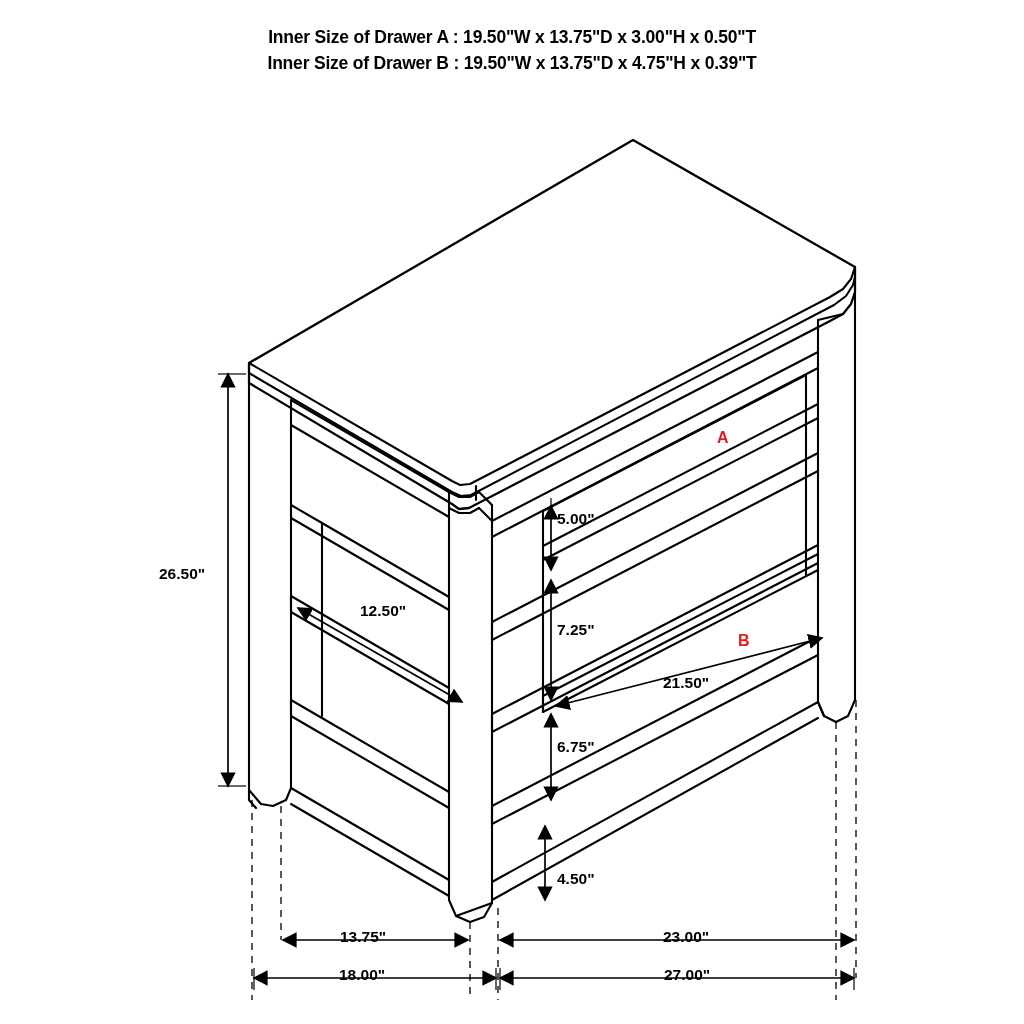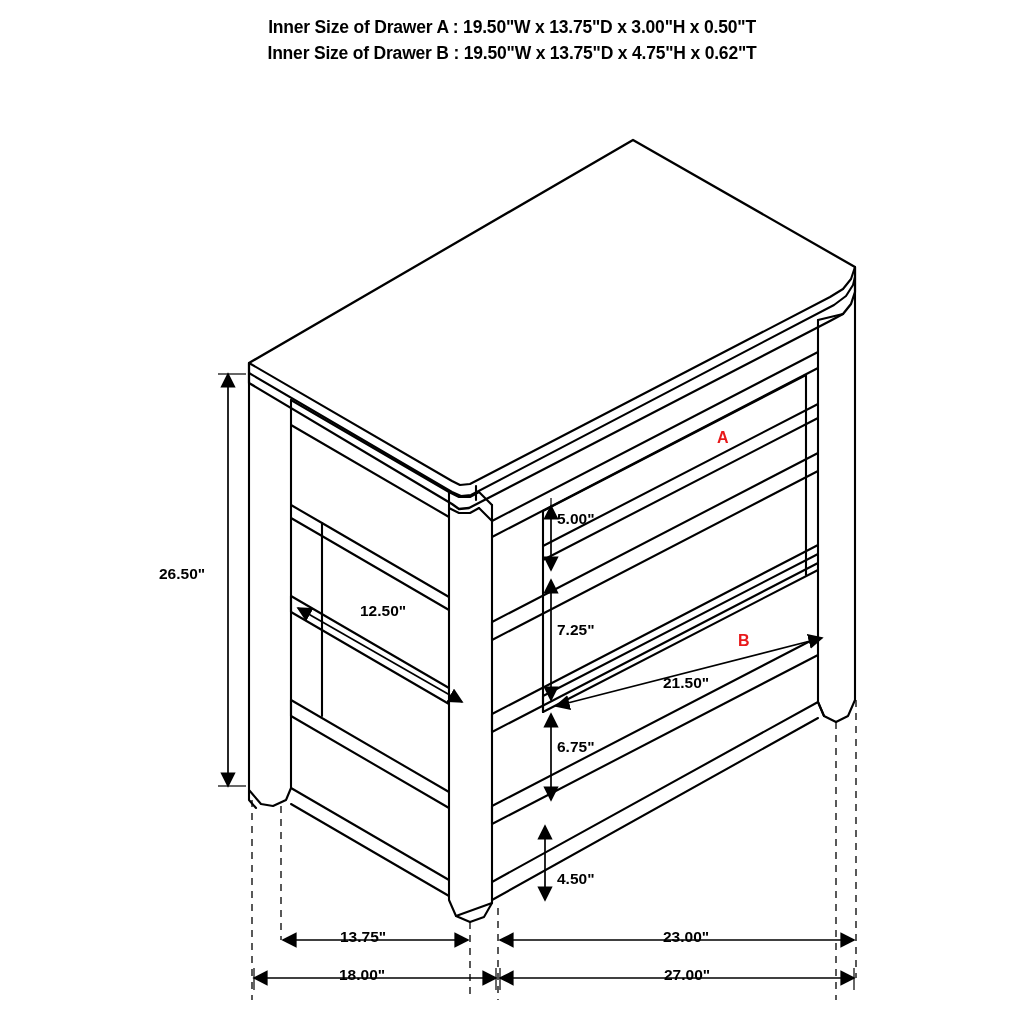--- a/index.html
+++ b/index.html
@@ -16,21 +16,21 @@
     overflow: hidden;
   }
   #diagram-root {
     position: absolute;
     left: 0; top: 0;
     width: 1024px;
     height: 1024px;
   }
   .header-block {
     position: absolute;
-    top: 14px;
+    top: 24px;
     left: 0;
     width: 1024px;
     text-align: center;
   }
   .header-line {
     font-size: 17.5px;
     font-weight: bold;
     line-height: 26px;
     letter-spacing: -0.2px;
     white-space: nowrap;
@@ -55,21 +55,21 @@
     white-space: nowrap;
   }
 </style>
 </head>
 <body>
 
 <div id="diagram-root">
 
   <div class="header-block">
     <div class="header-line">Inner Size of Drawer A : 19.50"W x 13.75"D x 3.00"H x 0.50"T</div>
-    <div class="header-line">Inner Size of Drawer B : 19.50"W x 13.75"D x 4.75"H x 0.62"T</div>
+    <div class="header-line">Inner Size of Drawer B : 19.50"W x 13.75"D x 4.75"H x 0.39"T</div>
   </div>
 
   <svg width="1024" height="1024" viewBox="0 0 1024 1024">
     <defs>
       <marker id="arrHead" markerWidth="9" markerHeight="9" refX="8" refY="4.5" orient="auto" markerUnits="strokeWidth">
         <path d="M0,0 L9,4.5 L0,9 z" fill="#000"></path>
       </marker>
       <marker id="arrTail" markerWidth="9" markerHeight="9" refX="1" refY="4.5" orient="auto" markerUnits="strokeWidth">
         <path d="M9,0 L0,4.5 L9,9 z" fill="#000"></path>
       </marker>

